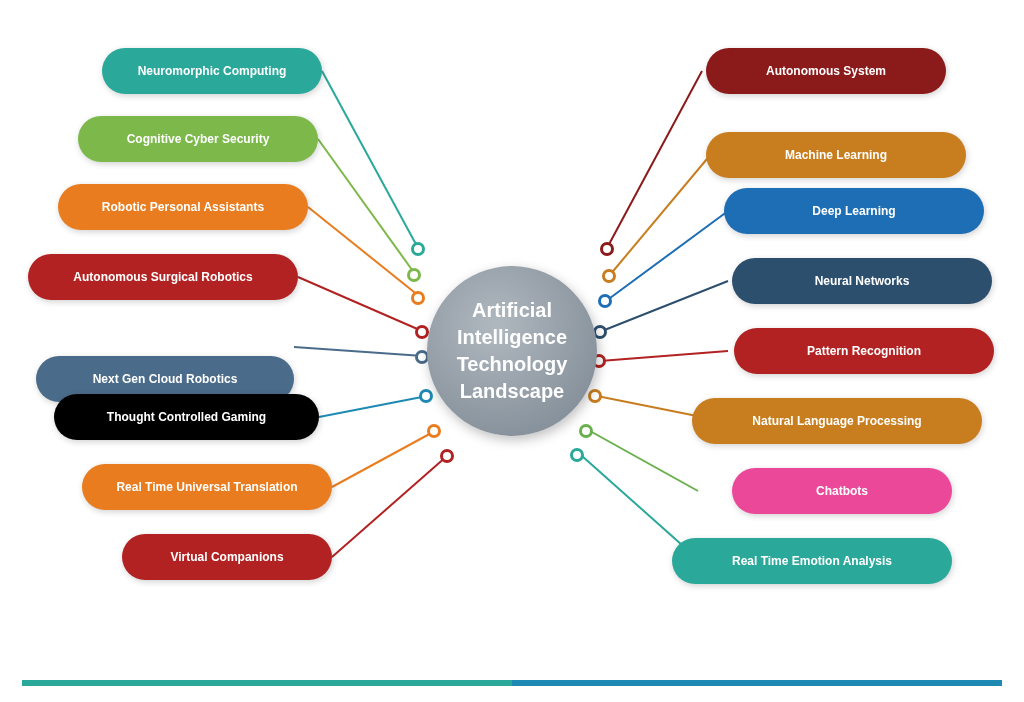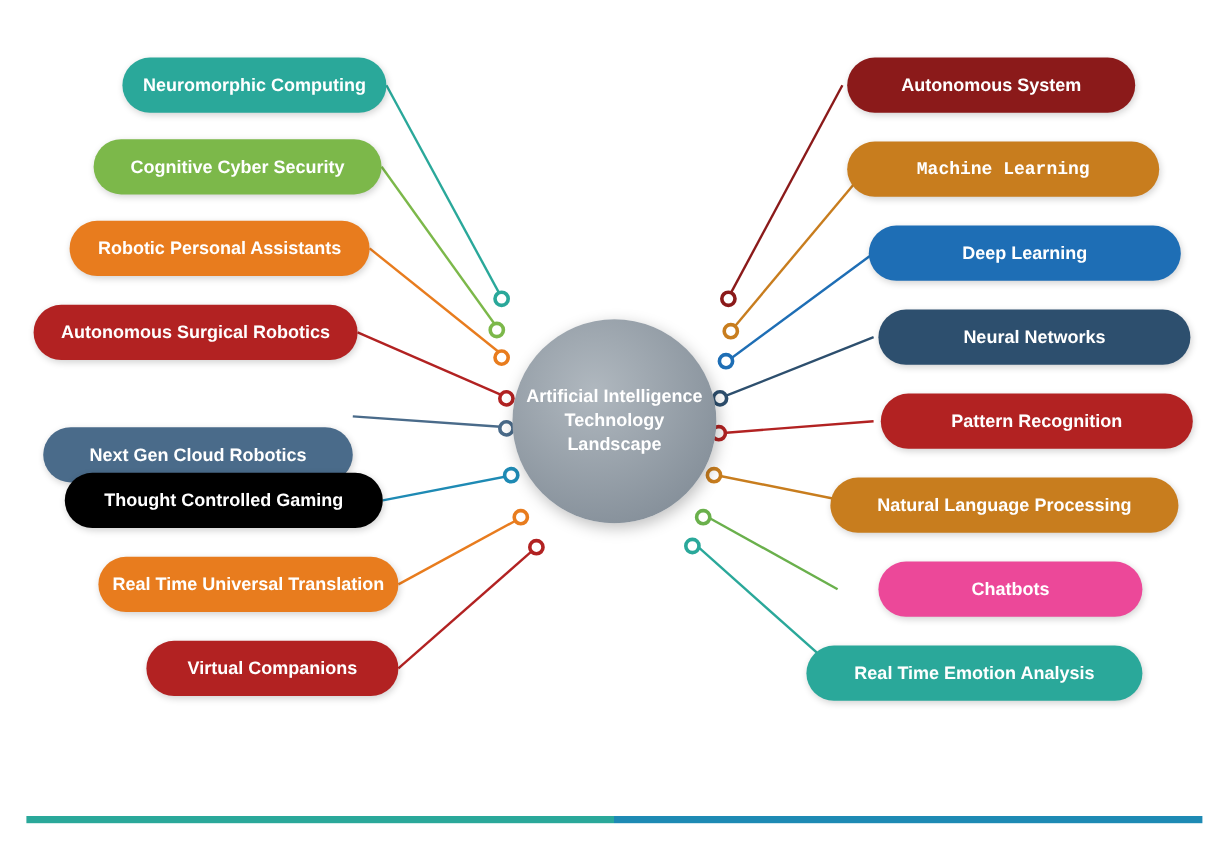--- a/index.html
+++ b/index.html
@@ -29,53 +29,53 @@
       background: radial-gradient(circle at 40% 35%, #b0b8bf, #7a8590);
       display: flex;
       align-items: center;
       justify-content: center;
       text-align: center;
       z-index: 10;
       box-shadow: 2px 4px 12px rgba(0,0,0,0.25);
     }
     .center-circle span {
       color: #fff;
-      font-size: 15px;
+      font-size: 20px;
       font-weight: 600;
       line-height: 1.35;
       padding: 8px;
     }
     .node {
       position: absolute;
       border-radius: 28px;
       display: flex;
       align-items: center;
       justify-content: center;
       text-align: center;
       color: #fff;
-      font-size: 15px;
+      font-size: 12px;
       font-weight: 600;
       padding: 0 16px;
       height: 46px;
       white-space: nowrap;
       z-index: 5;
       box-shadow: 1px 2px 6px rgba(0,0,0,0.18);
     }
     
     .node-neuromorphic { background: #2aa89a; left: 80px; top: 32px; width: 220px; }
     .node-cognitive { background: #7cb84a; left: 56px; top: 100px; width: 240px; }
     .node-robotic-pa { background: #e87c1e; left: 36px; top: 168px; width: 250px; }
     .node-surgical { background: #b22222; left: 6px; top: 238px; width: 270px; }
     .node-cloud { background: #4a6b8a; left: 14px; top: 308px; width: 258px; margin-top: 32px; }
     .node-gaming { background: #000000; left: 32px; top: 378px; width: 265px; }
     .node-translation { background: #e87c1e; left: 60px; top: 448px; width: 250px; }
     .node-virtual { background: #b22222; left: 100px; top: 518px; width: 210px; }
     
     .node-autonomous { background: #8b1a1a; right: 56px; top: 32px; width: 240px; }
-    .node-ml { background: #c87d1e; right: 36px; top: 102px; width: 260px; font-family: Liberation Mono, monospace; }
+    .node-ml { background: #c87d1e; right: 36px; top: 116px; width: 260px; }
     .node-dl { background: #1e6eb5; right: 18px; top: 172px; width: 260px; }
     .node-nn { background: #2d4f6e; right: 10px; top: 242px; width: 260px; }
     .node-pattern { background: #b22222; right: 8px; top: 312px; width: 260px; align-items: center; }
     .node-nlp { background: #c87d1e; right: 20px; top: 382px; width: 290px; }
     .node-chatbots { background: #ec4899; right: 50px; top: 452px; width: 220px; }
     .node-emotion { background: #2aa89a; right: 50px; top: 522px; width: 280px; }
 
     
     .dot {
       position: absolute;

